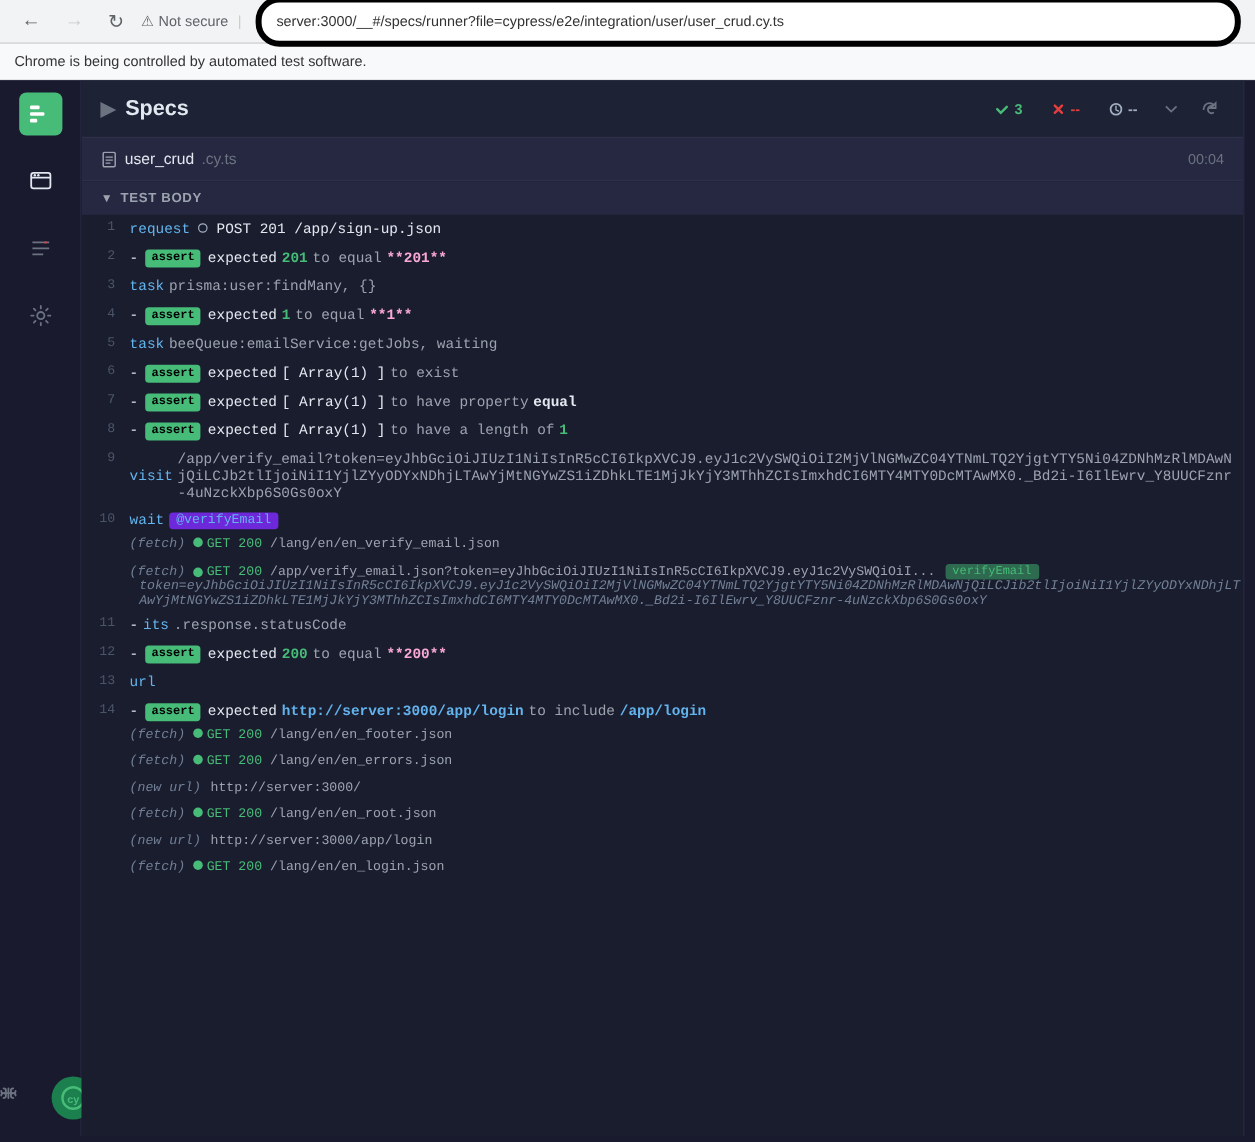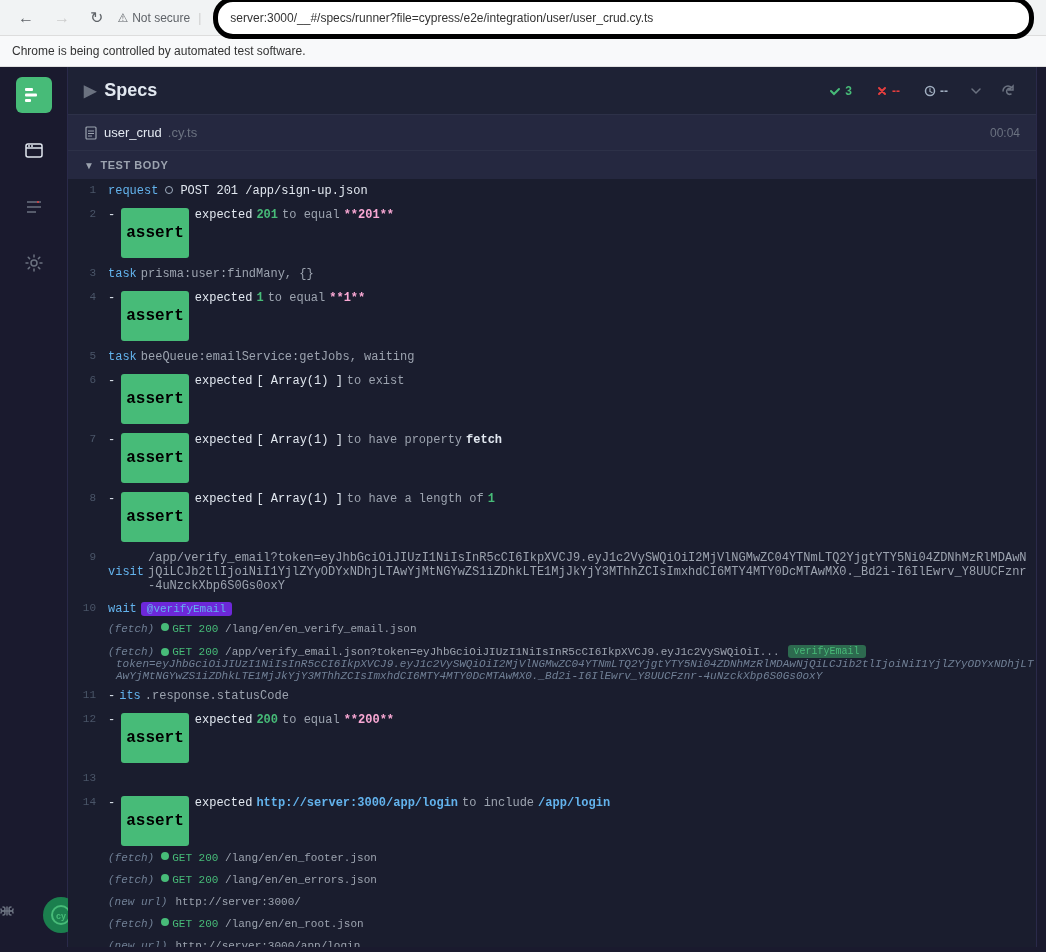--- a/index.html
+++ b/index.html
@@ -244,23 +244,23 @@
 
     
     .kw-request { color: #63b3ed; }
     .kw-task { color: #63b3ed; }
     .kw-visit { color: #63b3ed; }
     .kw-wait { color: #63b3ed; }
     .kw-url { color: #63b3ed; }
     .assert-badge {
       background: #47bb78;
       color: #000;
-      padding: 16px 5px;
+      padding: 2px 5px;
       border-radius: 3px;
-      font-size: 16px;
+      font-size: 10px;
       font-weight: 700;
       margin: 0 2px;
     }
     .assert-prefix { color: #e2e8f0; }
     .kw-expected { color: #e2e8f0; }
     .val-green { color: #47bb78; font-weight: bold; }
     .val-bold { font-weight: bold; color: #f9a8d4; }
     .kw-to { color: #9ca3af; }
     .kw-length { color: #e2e8f0; font-weight: bold; }
     .kw-include { color: #9ca3af; }
@@ -509,21 +509,21 @@
         </div>
 
         <div class="test-line">
           <span class="line-num">7</span>
           <div class="line-content">
             <span class="assert-prefix">-</span>
             <span class="assert-badge">assert</span>
             <span class="kw-expected">expected</span>
             <span class="array-val">[ Array(1) ]</span>
             <span class="kw-to">to have property</span>
-            <span class="kw-length">fetch</span>
+            <span class="kw-length">equal</span>
           </div>
         </div>
 
         <div class="test-line">
           <span class="line-num">8</span>
           <div class="line-content">
             <span class="assert-prefix">-</span>
             <span class="assert-badge">assert</span>
             <span class="kw-expected">expected</span>
             <span class="array-val">[ Array(1) ]</span>
@@ -584,20 +584,23 @@
             <span class="assert-badge">assert</span>
             <span class="kw-expected">expected</span>
             <span class="val-green">200</span>
             <span class="kw-to">to equal</span>
             <span class="val-bold">**200**</span>
           </div>
         </div>
 
         <div class="test-line">
           <span class="line-num">13</span>
+          <div class="line-content">
+            <span class="kw-url">url</span>
+          </div>
         </div>
 
         <div class="test-line">
           <span class="line-num">14</span>
           <div class="line-content">
             <span class="assert-prefix">-</span>
             <span class="assert-badge">assert</span>
             <span class="kw-expected">expected</span>
             <span class="url-link">http://server:3000/app/login</span>
             <span class="kw-include">to include</span>

